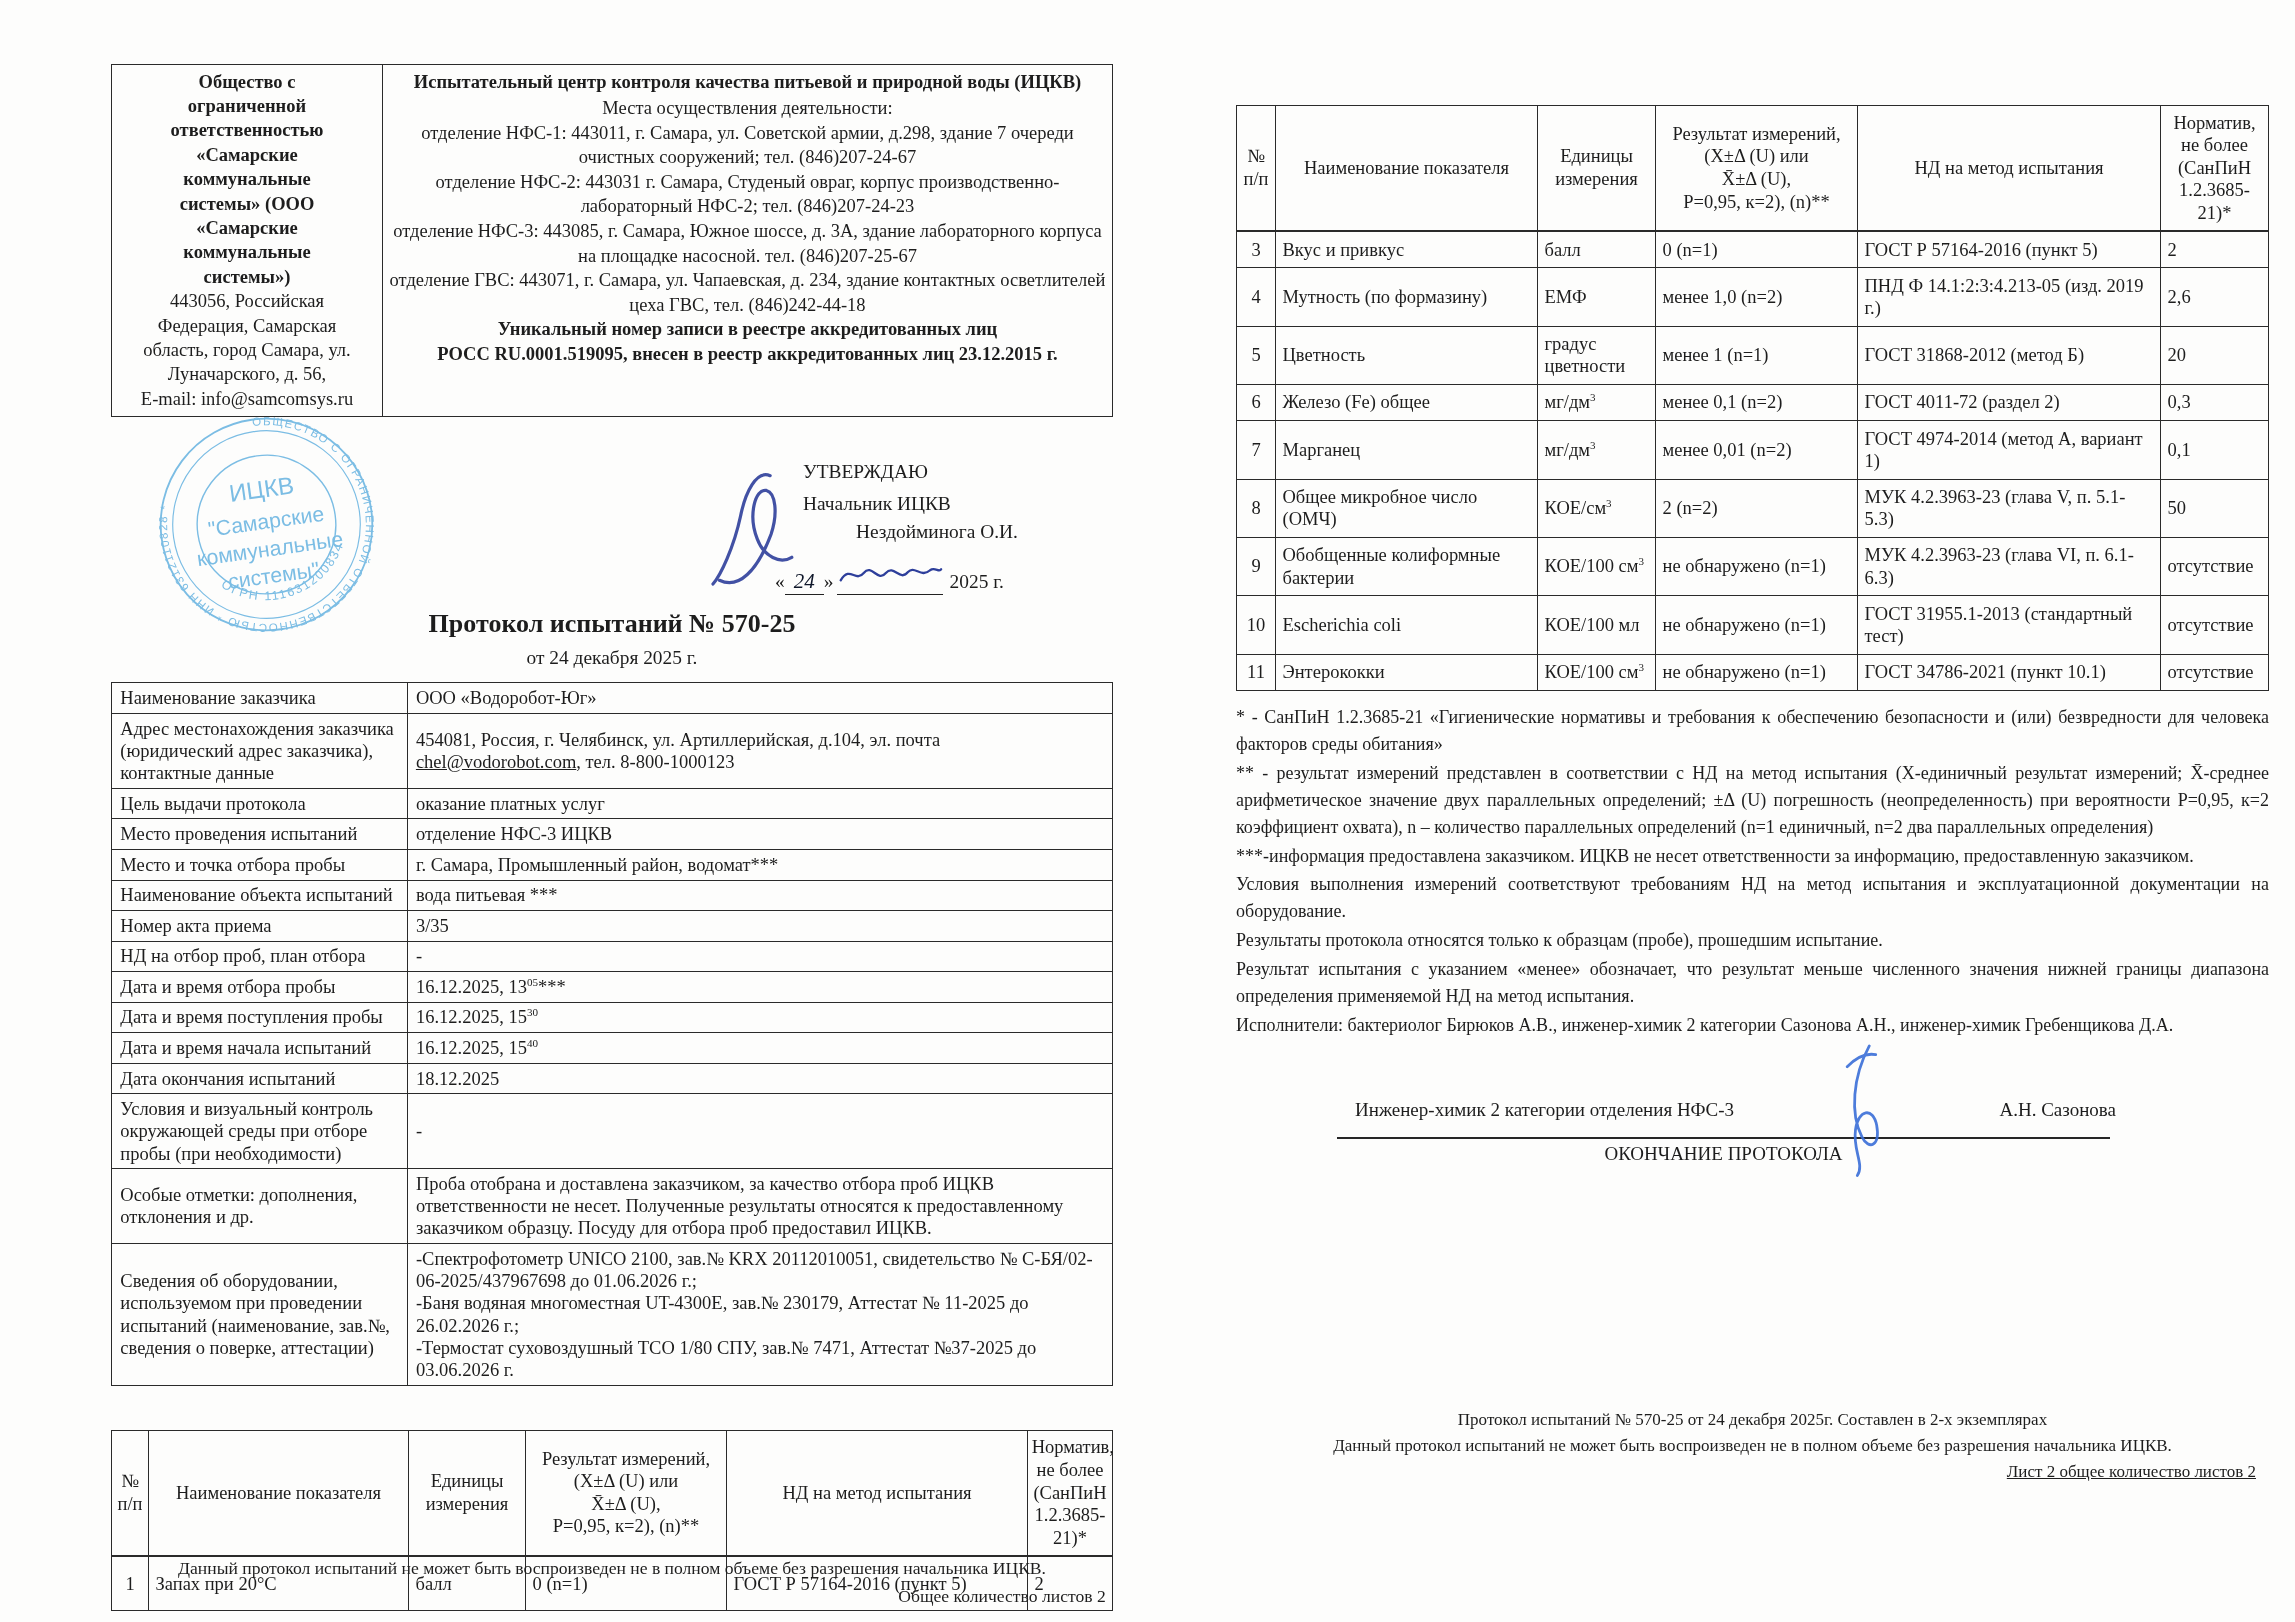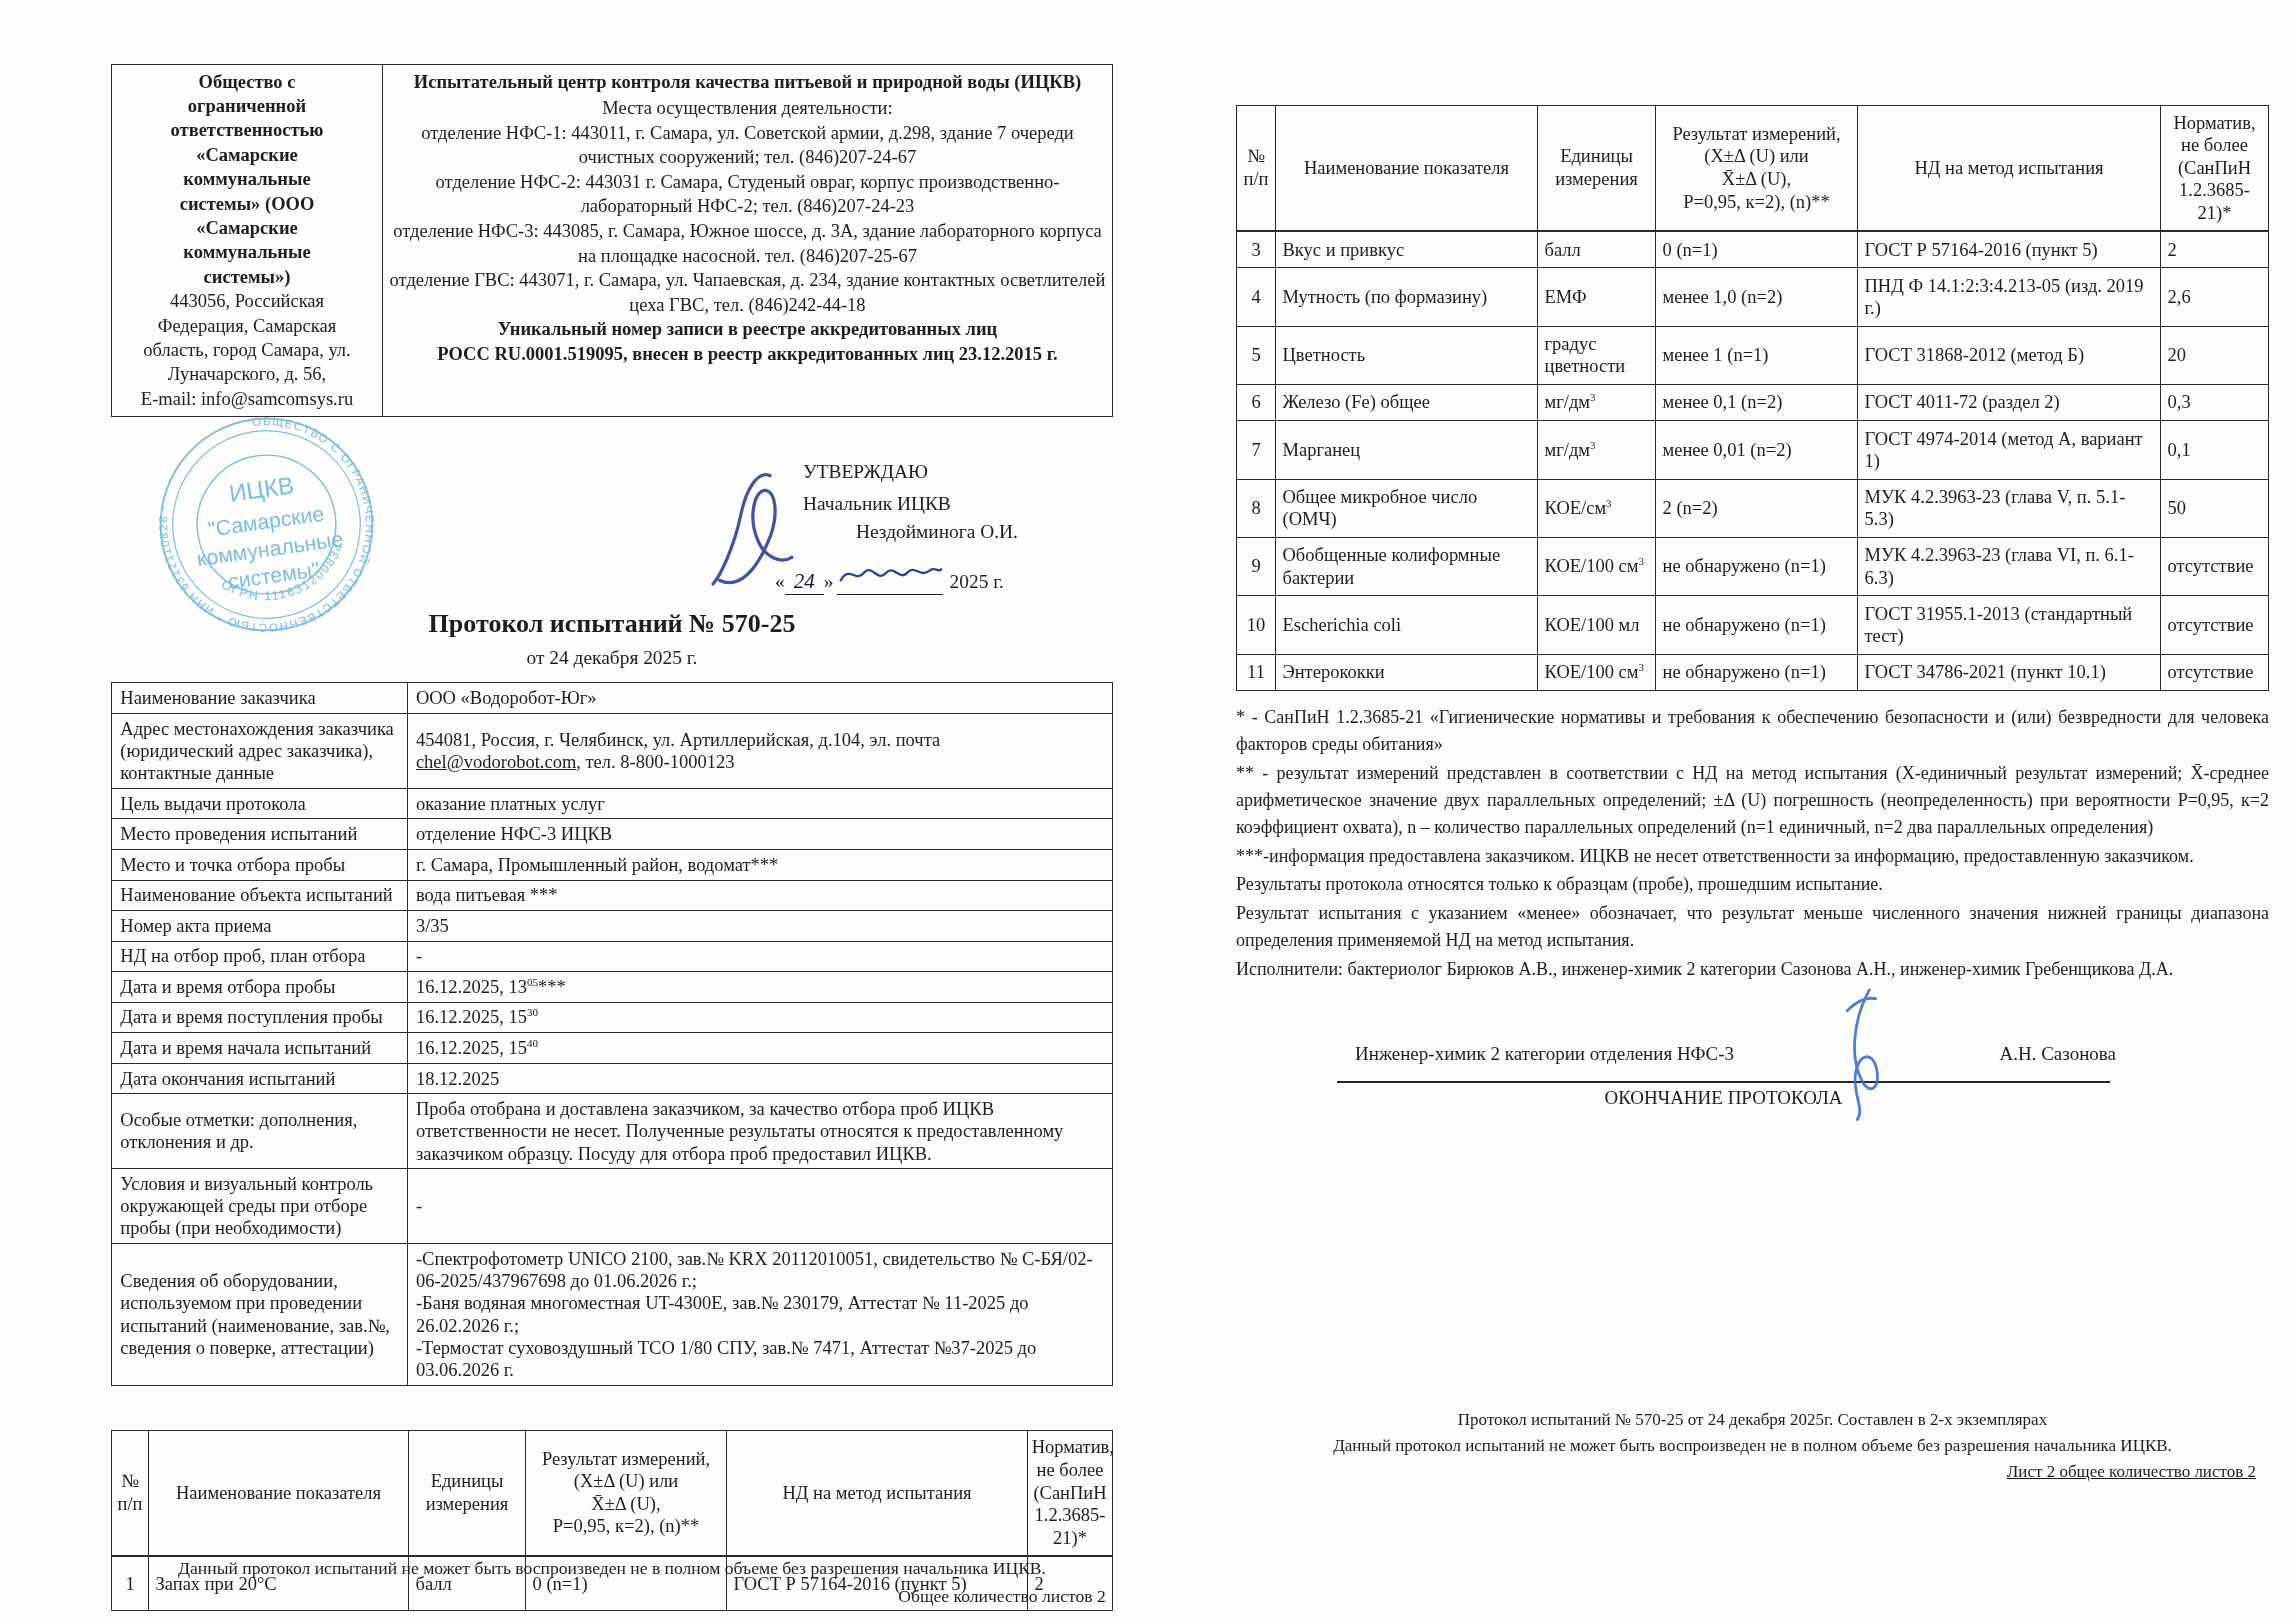--- a/index.html
+++ b/index.html
@@ -210,26 +210,26 @@
           </tr>
           <tr>
             <td class="lbl">Дата и время начала испытаний</td>
             <td><span>16.12.2025, 15</span><sup>40</sup></td>
           </tr>
           <tr>
             <td class="lbl">Дата окончания испытаний</td>
             <td>18.12.2025</td>
           </tr>
           <tr>
+            <td class="lbl">Условия и визуальный контроль окружающей среды при отборе пробы (при необходимости)</td>
+            <td>-</td>
+          </tr>
+          <tr>
             <td class="lbl">Особые отметки: дополнения, отклонения и др.</td>
             <td>Проба отобрана и доставлена заказчиком, за качество отбора проб ИЦКВ ответственности не несет. Полученные результаты относятся к предоставленному заказчиком образцу. Посуду для отбора проб предоставил ИЦКВ.</td>
-          </tr>
-          <tr>
-            <td class="lbl">Условия и визуальный контроль окружающей среды при отборе пробы (при необходимости)</td>
-            <td>-</td>
           </tr>
           <tr>
             <td class="lbl">Сведения об оборудовании, используемом при проведении испытаний (наименование, зав.№, сведения о поверке, аттестации)</td>
             <td><span>-Спектрофотометр UNICO 2100, зав.№ KRX 20112010051, свидетельство № С-БЯ/02-06-2025/437967698 до 01.06.2026 г.;</span><br><span>-Баня водяная многоместная UT-4300E, зав.№ 230179,  Аттестат № 11-2025 до 26.02.2026 г.;</span><br><span>-Термостат суховоздушный ТСО 1/80 СПУ, зав.№ 7471, Аттестат №37-2025 до 03.06.2026 г.</span></td>
           </tr>
         </tbody>
     </table>
 
     <table class="doc-table res-table" id="res1">
       <colgroup>
@@ -362,20 +362,21 @@
             <td class="c-method">ГОСТ 34786-2021 (пункт 10.1)</td>
             <td class="c-norm">отсутствие</td>
           </tr>
         </tbody>
     </table>
 
     <div class="footnotes">
         <p>* - СанПиН 1.2.3685-21 «Гигиенические нормативы и требования к обеспечению безопасности и (или) безвредности для человека факторов среды обитания»</p>
         <p>** - результат измерений представлен в соответствии с НД на метод испытания (X-единичный результат измерений; X̄-среднее арифметическое значение двух параллельных определений; ±Δ (U) погрешность (неопределенность) при вероятности P=0,95, к=2 коэффициент охвата), n – количество параллельных определений (n=1 единичный, n=2 два параллельных определения)</p>
         <p>***-информация предоставлена заказчиком. ИЦКВ не несет ответственности за информацию, предоставленную заказчиком.</p>
+        <p>Условия выполнения измерений соответствуют требованиям НД на метод испытания и эксплуатационной документации на оборудование.</p>
         <p>Результаты протокола относятся только к образцам (пробе), прошедшим испытание.</p>
         <p>Результат испытания с указанием «менее» обозначает, что результат меньше численного значения нижней границы диапазона определения применяемой НД на метод испытания.</p>
         <p>Исполнители: бактериолог Бирюков А.В., инженер-химик 2 категории Сазонова А.Н., инженер-химик Гребенщикова Д.А.</p>
       </div>
 
     <div class="sig-block">
       <svg class="sig-sazonova" width="74" height="143" viewBox="0 0 160 310">
         <g fill="none" stroke="#3a6fd8" stroke-width="6" stroke-linecap="round" opacity="0.9">
           <path d="M98,15 C62,82 56,162 82,212 C97,242 122,232 114,187 C106,147 74,152 68,197 C62,242 88,272 72,296"></path>
           <path d="M50,60 C70,40 92,30 112,34"></path>

